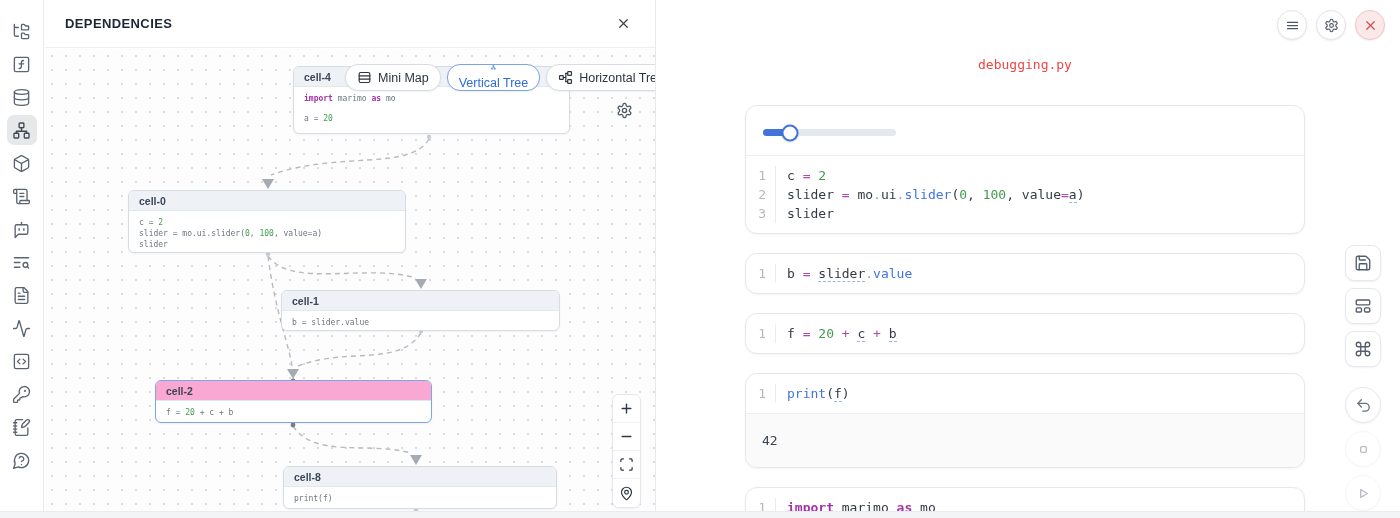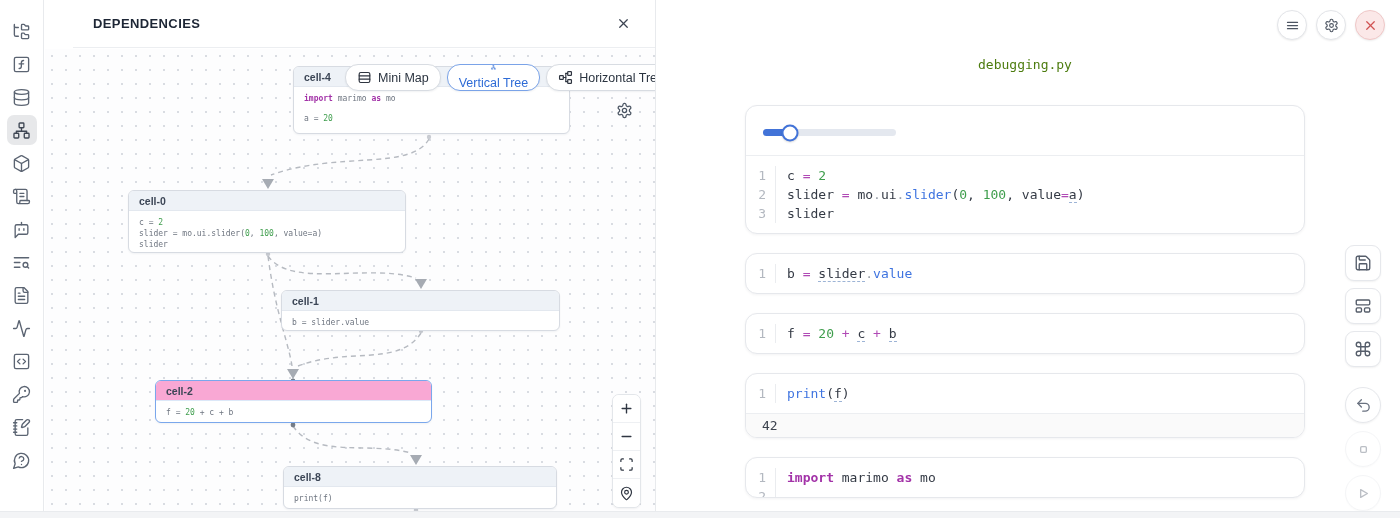--- a/index.html
+++ b/index.html
@@ -13,21 +13,21 @@
              align-items:center; padding-top:16px; gap:3px; z-index:10; }
   .icon-btn { width:30px; height:30px; flex:none; display:flex; align-items:center;
               justify-content:center; border-radius:7px; color:#5b6472; cursor:pointer; }
   .icon-btn.active { background:#e7e8ea; color:#3f4754; }
   .icon-btn svg { width:19px; height:19px; }
 
   
   .dep-panel { position:absolute; left:45px; top:0; bottom:0; width:611px; background:#fff;
                border-right:1px solid #e8eaed; }
   .dep-header { height:48px; border-bottom:1px solid #eceef1; display:flex; align-items:center;
-                justify-content:space-between; padding:0 20px; background:#fff;margin-left:28px; }
+                justify-content:space-between; padding:0 20px; background:#fff; }
   .dep-title { font-size:13px; font-weight:bold; color:#1d2635; letter-spacing:.03em; }
   .close-x { width:24px; height:24px; display:flex; align-items:center; justify-content:center;
              color:#3c4452; cursor:pointer; }
 
   .graph { position:absolute; top:49px; left:0; right:0; bottom:7px; overflow:hidden;
            background-color:#fdfdfe;
            background-image:radial-gradient(circle, #d9dce2 1px, transparent 1.2px);
            background-size:14px 14px; }
   .graph-toolbar { position:absolute; left:300px; top:15px; display:flex; gap:6px; z-index:5; }
   .gt-btn { height:27px; display:inline-flex; align-items:center; gap:6px; padding:0 11px;
@@ -54,38 +54,38 @@
               border:1px solid #e3e6ea; border-radius:7px; box-shadow:0 1px 2px rgba(0,0,0,.05);
               display:flex; flex-direction:column; overflow:hidden; z-index:5; }
   .zoom-btn { height:28px; display:flex; align-items:center; justify-content:center;
               color:#2f3642; border-bottom:1px solid #eef0f3; cursor:pointer; background:#fff; }
   .zoom-btn:last-child { border-bottom:none; }
   .zoom-btn svg { width:15px; height:15px; }
 
   
   .notebook { position:absolute; left:656px; top:0; right:0; bottom:0; background:#fff; }
   .nb-title { position:absolute; top:57px; left:89px; width:560px; text-align:center;
-              font-family:"DejaVu Sans Mono", monospace; font-size:13px; color:#4d7c0f; }
+              font-family:"DejaVu Sans Mono", monospace; font-size:13px; color:#ef4444; }
   .cells { position:absolute; left:89px; top:105px; width:560px; display:flex;
            flex-direction:column; gap:19px; }
   .cell-card { background:#fff; border:1px solid #e6e8ec; border-radius:12px;
                box-shadow:0 1px 3px rgba(15,25,40,.05); overflow:hidden; flex:none; }
   .cell-card.clipped { height:41px; }
   .slider-sec { padding:23px 17px 19px; border-bottom:1px solid #eceef1; }
   .slider-track { position:relative; width:133px; height:7px; border-radius:4px; background:#e4e8ef; cursor:pointer; }
   .slider-fill { position:absolute; left:0; top:0; bottom:0; border-radius:4px; background:#4273d8; }
   .slider-thumb { position:absolute; top:50%; transform:translate(-50%,-50%); width:17px; height:17px;
                   border-radius:50%; background:#fff; border:2px solid #4273d8;
                   box-shadow:0 1px 2px rgba(0,0,0,.15); cursor:grab; }
   .code-sec { padding:10px 0; }
   .crow { display:flex; font-family:"DejaVu Sans Mono", monospace; font-size:13px; line-height:19px; }
   .ln { width:30px; flex:none; text-align:right; padding-right:9px; color:#b3b8c0;
         border-right:1px solid #eaecef; user-select:none; }
   .ccode { padding-left:11px; white-space:pre; color:#343a45; }
-  .output { border-top:1px solid #eceef1; background:#fafafa; padding:4px 16px;
+  .output { border-top:1px solid #eceef1; background:#fafafa; padding:19px 16px;
             font-family:"DejaVu Sans Mono", monospace; font-size:13px; color:#3c434e; }
 
   
   .tk-kw { color:#a333a8; font-weight:bold;margin-top:7px; }
   .tk-num { color:#3f9e4d; }
   .tk-fn { color:#3f74e0; }
   .tk-op { color:#b04ab5; }
   .tk-pn { color:#9aa1aa; }
   .tk-u { border-bottom:1px dashed #9db4d6; }
 

